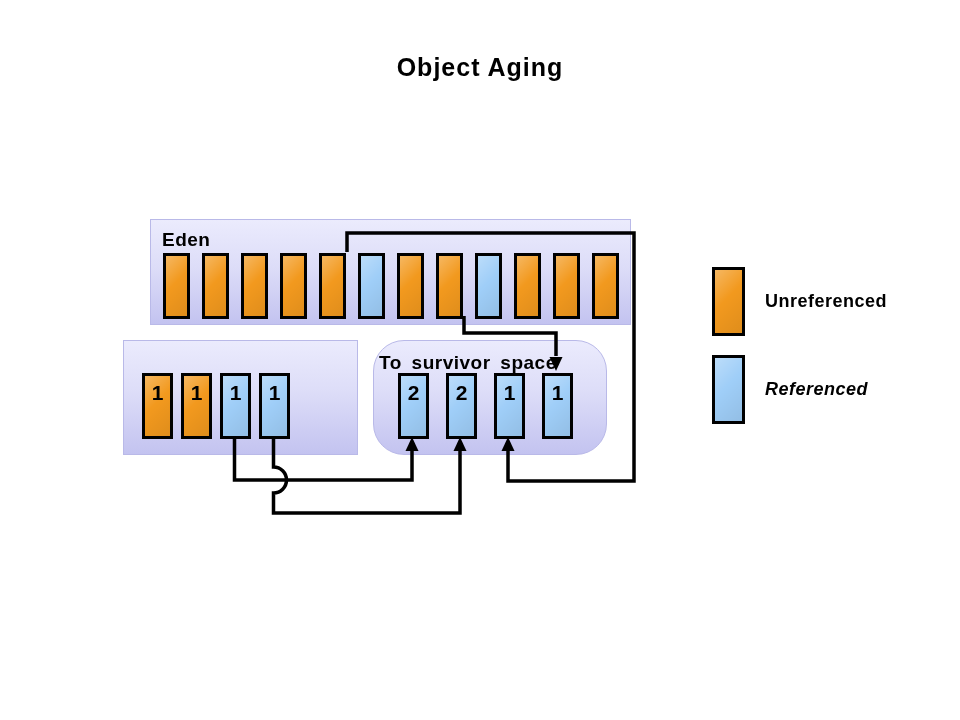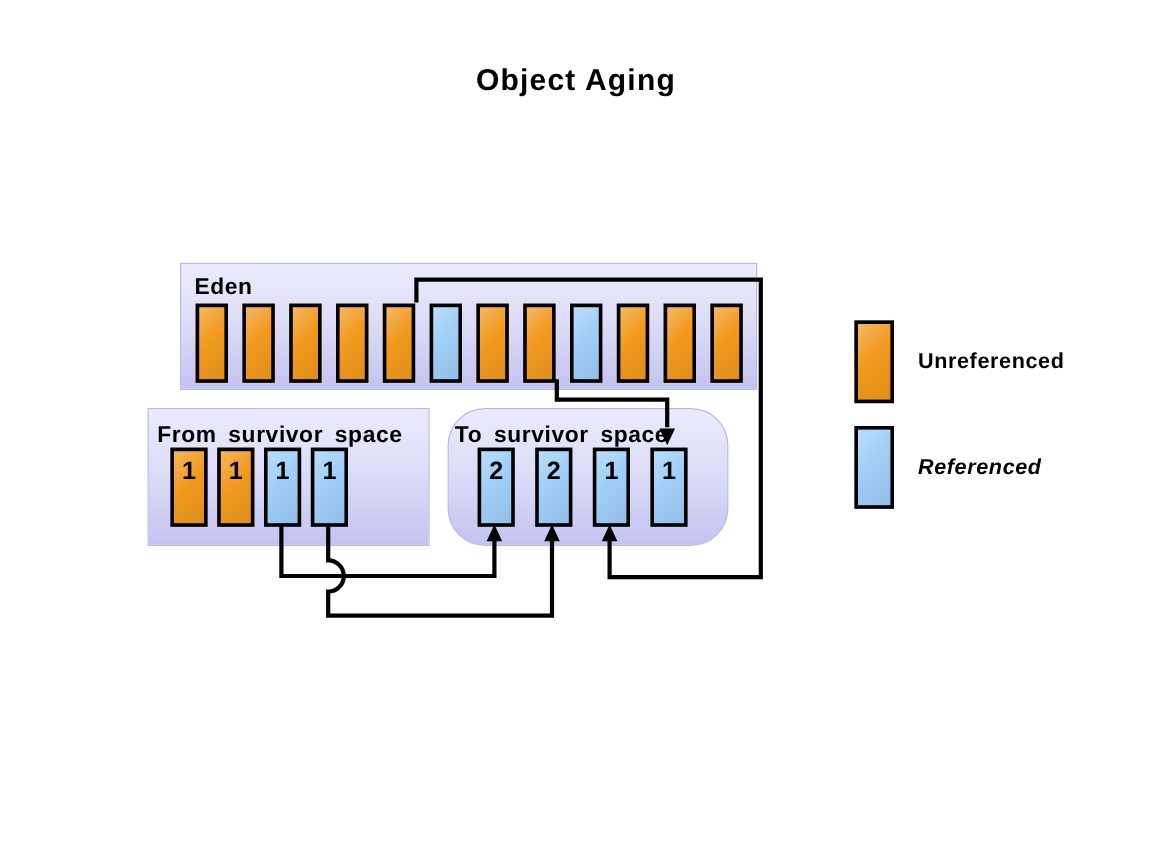--- a/index.html
+++ b/index.html
@@ -80,21 +80,20 @@
         <div class="cell unreferenced"></div>
         <div class="cell unreferenced"></div>
         <div class="cell referenced"></div>
         <div class="cell unreferenced"></div>
         <div class="cell unreferenced"></div>
         <div class="cell unreferenced"></div>
       </div>
   </section>
 
   <section id="from-survivor" class="region">
-    <div class="region-label">From survivor space</div>
     <div class="cells">
         <div class="cell unreferenced">
           <span class="age">1</span>
         </div>
         <div class="cell unreferenced">
           <span class="age">1</span>
         </div>
         <div class="cell referenced">
           <span class="age">1</span>
         </div>

